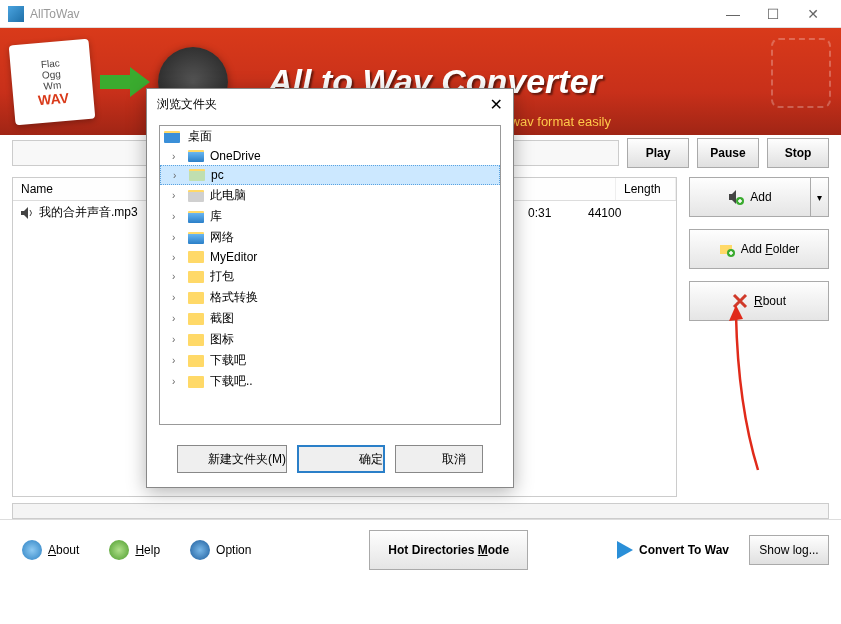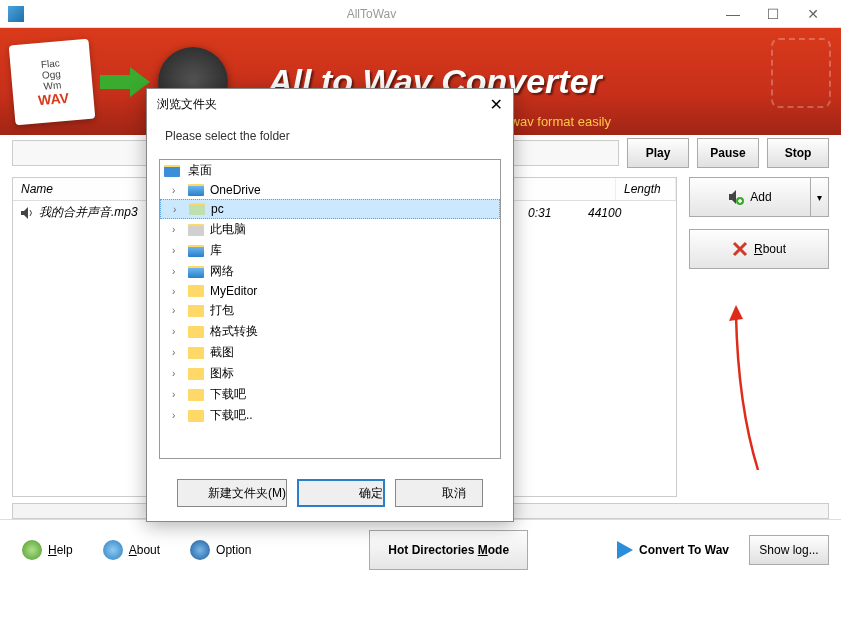--- a/index.html
+++ b/index.html
@@ -1,38 +1,38 @@
 <!DOCTYPE html>
 <html><head>
 <meta charset="utf-8">
 <style>
 * { box-sizing: border-box; margin: 0; padding: 0; font-family: "Segoe UI", Tahoma, sans-serif; }
 body { width: 841px; height: 624px; background: #fff; position: relative; overflow: hidden; }
 
 
-.titlebar { height: 28px; background: #fff; display: flex; align-items: center; padding: 0 8px; border-bottom: 1px solid #e0e0e0; text-align: center; }
+.titlebar { height: 28px; background: #fff; display: flex; align-items: center; padding: 0 8px; border-bottom: 1px solid #e0e0e0; }
 .titlebar .icon { width: 16px; height: 16px; background: linear-gradient(135deg,#4aa3df,#1e6fa8); margin-right: 6px; }
 .titlebar .title { font-size: 12px; color: #999; flex: 1; }
 .titlebar .btn { width: 40px; height: 24px; display: flex; align-items: center; justify-content: center; color: #666; font-size: 14px; }
 
 .banner { height: 107px; background: linear-gradient(180deg,#d93a1a 0,#c8301a 60%,#a02515 100%); display: flex; align-items: center; padding: 0 12px; position: relative; overflow: hidden; }
 .banner .fileicon { width: 80px; height: 80px; background: #fff; border-radius: 4px; display: flex; flex-direction: column; align-items: center; justify-content: center; font-size: 10px; color: #444; box-shadow: 0 2px 6px rgba(0,0,0,.3); transform: rotate(-5deg); }
 .banner .fileicon .wav { color: #d93a1a; font-weight: bold; font-size: 14px; }
 .banner .arrow { width: 50px; height: 30px; margin: 0 8px; }
 .banner .speaker { width: 70px; height: 70px; background: radial-gradient(circle,#555,#222); border-radius: 50%; box-shadow: 0 2px 8px rgba(0,0,0,.4); }
 .banner .maintitle { font-size: 34px; color: #fff; font-weight: bold; font-style: italic; text-shadow: 2px 2px 2px rgba(0,0,0,.5); margin-left: 40px; }
 .banner .subtitle { position: absolute; bottom: 6px; left: 340px; font-size: 13px; color: #ffc94a; }
 .banner .decor { position: absolute; right: 10px; top: 10px; width: 60px; height: 70px; opacity: .25; border: 2px dashed #fff; border-radius: 8px; }
 
 .midbar { height: 36px; padding: 4px 12px; display: flex; justify-content: flex-end; align-items: center; gap: 8px; }
 .midbar .inset { flex: 1; height: 26px; border: 1px solid #ccc; background: #f8f8f8; }
 .btn3d { height: 30px; min-width: 62px; border: 1px solid #aaa; background: linear-gradient(#fefefe,#e0e0e0); font-size: 12px; font-weight: bold; cursor: pointer; }
 
 .content { display: flex; padding: 6px 12px; gap: 12px; }
-.listpanel { flex: 1; border: 1px solid #ccc; height: 320px; background: #fff; font-style: italic; }
+.listpanel { flex: 1; border: 1px solid #ccc; height: 320px; background: #fff; }
 .listhead { display: flex; border-bottom: 1px solid #ddd; font-size: 12px; background: #fefefe; }
 .listhead div { padding: 4px 8px; border-right: 1px solid #eee; }
 .listrow { display: flex; font-size: 12px; padding: 3px 8px; align-items: center; }
 .listrow .snd { width: 14px; height: 12px; margin-right: 4px; }
 .col-name { flex: 1; } .col-len { width: 60px; } .col-rate { width: 80px; }
 
 .sidebtns { width: 140px; display: flex; flex-direction: column; gap: 12px; }
 .sidebtn { height: 40px; border: 1px solid #aaa; background: linear-gradient(#fefefe,#e5e5e5); display: flex; align-items: center; justify-content: center; gap: 6px; font-size: 12px; cursor: pointer; position: relative; }
 .sidebtn.add { flex: 0 0 40px; }
 .addwrap { display: flex; }
@@ -136,37 +136,45 @@
             <polygon points="1,5 4,5 8,1 8,15 4,11 1,11" fill="#444"></polygon>
             <circle cx="12" cy="12" r="4" fill="#3aab2f"></circle>
             <path d="M12 10v4M10 12h4" stroke="#fff" stroke-width="1.5"></path>
           </svg>
         <span>Add</span>
       </button>
       <div class="drop">▾</div>
     </div>
     <button class="sidebtn">
       <svg class="sb-icon" viewBox="0 0 16 16">
+          <rect x="1" y="4" width="12" height="9" fill="#ffd968"></rect>
+          <circle cx="12" cy="12" r="4" fill="#3aab2f"></circle>
+          <path d="M12 10v4M10 12h4" stroke="#fff" stroke-width="1.5"></path>
+        </svg>
+      <span><span>Add </span><span class="underline">F</span><span>older</span></span>
+    </button>
+    <button class="sidebtn">
+      <svg class="sb-icon" viewBox="0 0 16 16">
           <path d="M2 2 L14 14 M14 2 L2 14" stroke="#d03a2a" stroke-width="3"></path>
         </svg>
       <span><span class="underline">R</span><span>bout</span></span>
     </button>
   </div>
 </div>
 
 <div class="scroll"></div>
 
 <div class="bottombar">
   <div class="botbtn">
+    <div class="ic about"></div>
+    <span><span class="underline">A</span><span>bout</span></span>
+  </div>
+  <div class="botbtn">
     <div class="ic help"></div>
     <span><span class="underline">H</span><span>elp</span></span>
-  </div>
-  <div class="botbtn">
-    <div class="ic about"></div>
-    <span><span class="underline">A</span><span>bout</span></span>
   </div>
   <div class="botbtn">
     <div class="ic option"></div>
     <span>Option</span>
   </div>
   <div class="spacer"></div>
   <button class="botbtn big">
     <span><span>Hot Directories </span><span class="underline">M</span><span>ode</span></span>
   </button>
   <div class="spacer"></div>
@@ -175,21 +183,20 @@
     <span style="font-weight:bold">Convert To Wav</span>
   </div>
   <button class="btn3d" style="min-width:80px;font-weight:normal">Show log...</button>
 </div>
 
 <div class="dialog">
   <div class="dlgtitle">
     <span>浏览文件夹</span>
     <span class="x">✕</span>
   </div>
-  <div class="dlgmsg">Please select the folder</div>
   <div class="dlgtree">
     <div class="tree-root">
       <div class="fldr desk"></div>
       <span>桌面</span>
     </div>
     <div id="tree-items">
         <div class="tree-item">
           <span class="exp">›</span>
           <div class="fldr blue"></div>
           <span>OneDrive</span>

